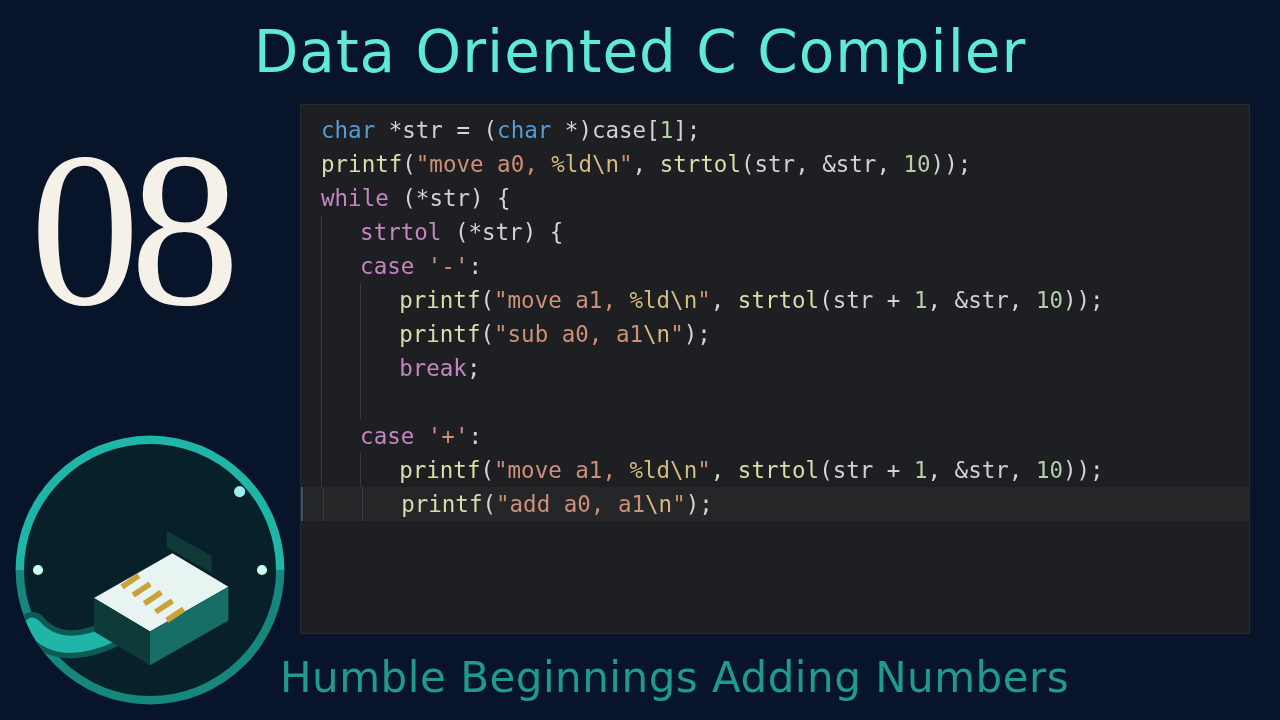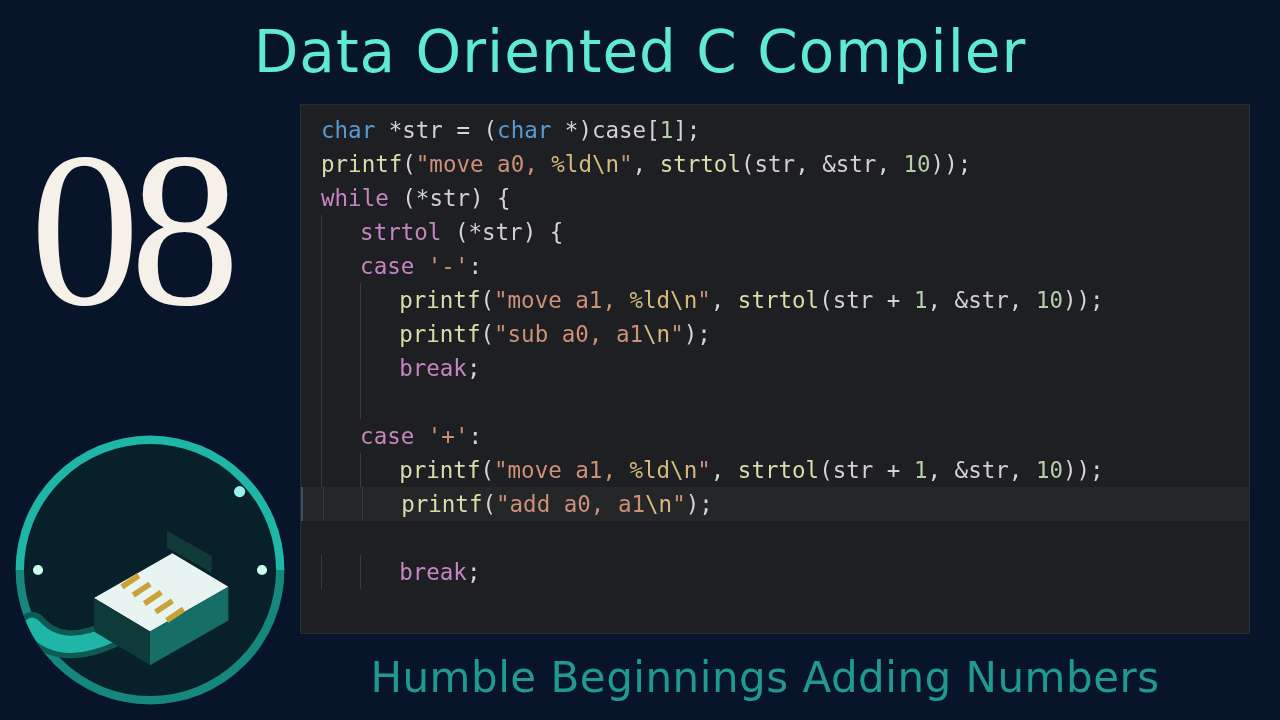--- a/index.html
+++ b/index.html
@@ -19,21 +19,21 @@
     font-size: 58px;
     font-weight: 400;
     color: #5eead4;
     letter-spacing: 1px;
   }
   .subtitle {
     position: absolute;
     bottom: 18px;
     left: 280px;
     right: 30px;
-    text-align: center;
+    text-align: left;
     font-size: 42px;
     font-weight: 400;
     color: #1f9a8d;
     letter-spacing: 0.5px;
   }
   .episode {
     position: absolute;
     top: 120px;
     left: 30px;
     font-family: Georgia, "Times New Roman", serif;
@@ -101,21 +101,20 @@
 <span><span class="kw">while</span><span class="punc"> (*</span><span class="id">str</span><span class="punc">) {</span></span>
 <span><span class="guide"></span><span>  </span><span class="kw">strtol</span><span class="punc"> (*</span><span class="id">str</span><span class="punc">) {</span></span>
 <span><span class="guide"></span><span>  </span><span class="kw">case</span><span class="punc"> </span><span class="str">'-'</span><span class="punc">:</span></span>
 <span><span class="guide"></span><span>  </span><span class="guide"></span><span>  </span><span class="fn">printf</span><span class="punc">(</span><span class="str">"move a1, </span><span class="esc">%ld\n</span><span class="str">"</span><span class="punc">, </span><span class="fn">strtol</span><span class="punc">(</span><span class="id">str</span><span class="op"> + </span><span class="num">1</span><span class="punc">, </span><span class="amp">&amp;</span><span class="id">str</span><span class="punc">, </span><span class="num">10</span><span class="punc">));</span></span>
 <span><span class="guide"></span><span>  </span><span class="guide"></span><span>  </span><span class="fn">printf</span><span class="punc">(</span><span class="str">"sub a0, a1</span><span class="esc">\n</span><span class="str">"</span><span class="punc">);</span></span>
 <span><span class="guide"></span><span>  </span><span class="guide"></span><span>  </span><span class="kw">break</span><span class="punc">;</span></span>
 <span><span class="guide"></span><span>  </span><span class="guide"></span><span>  </span></span>
 <span><span class="guide"></span><span>  </span><span class="kw">case</span><span class="punc"> </span><span class="str">'+'</span><span class="punc">:</span></span>
 <span><span class="guide"></span><span>  </span><span class="guide"></span><span>  </span><span class="fn">printf</span><span class="punc">(</span><span class="str">"move a1, </span><span class="esc">%ld\n</span><span class="str">"</span><span class="punc">, </span><span class="fn">strtol</span><span class="punc">(</span><span class="id">str</span><span class="op"> + </span><span class="num">1</span><span class="punc">, </span><span class="amp">&amp;</span><span class="id">str</span><span class="punc">, </span><span class="num">10</span><span class="punc">));</span></span>
 <span class="hl-line"><span class="guide"></span><span>  </span><span class="guide"></span><span>  </span><span class="fn">printf</span><span class="punc">(</span><span class="str">"add a0, a1</span><span class="esc">\n</span><span class="str">"</span><span class="punc">);</span></span>
-<span><span class="guide"></span><span>  </span><span class="guide"></span><span>  </span><span class="kw">break</span><span class="punc">;</span></span>
 </div>
 </div>
 
 <div class="subtitle">Humble Beginnings Adding Numbers</div>
 
 <div class="logo">
   <svg viewBox="0 0 100 100" width="280" height="280">
     <defs>
       <clipPath id="circ">
           <circle cx="50" cy="50" r="48"></circle>

